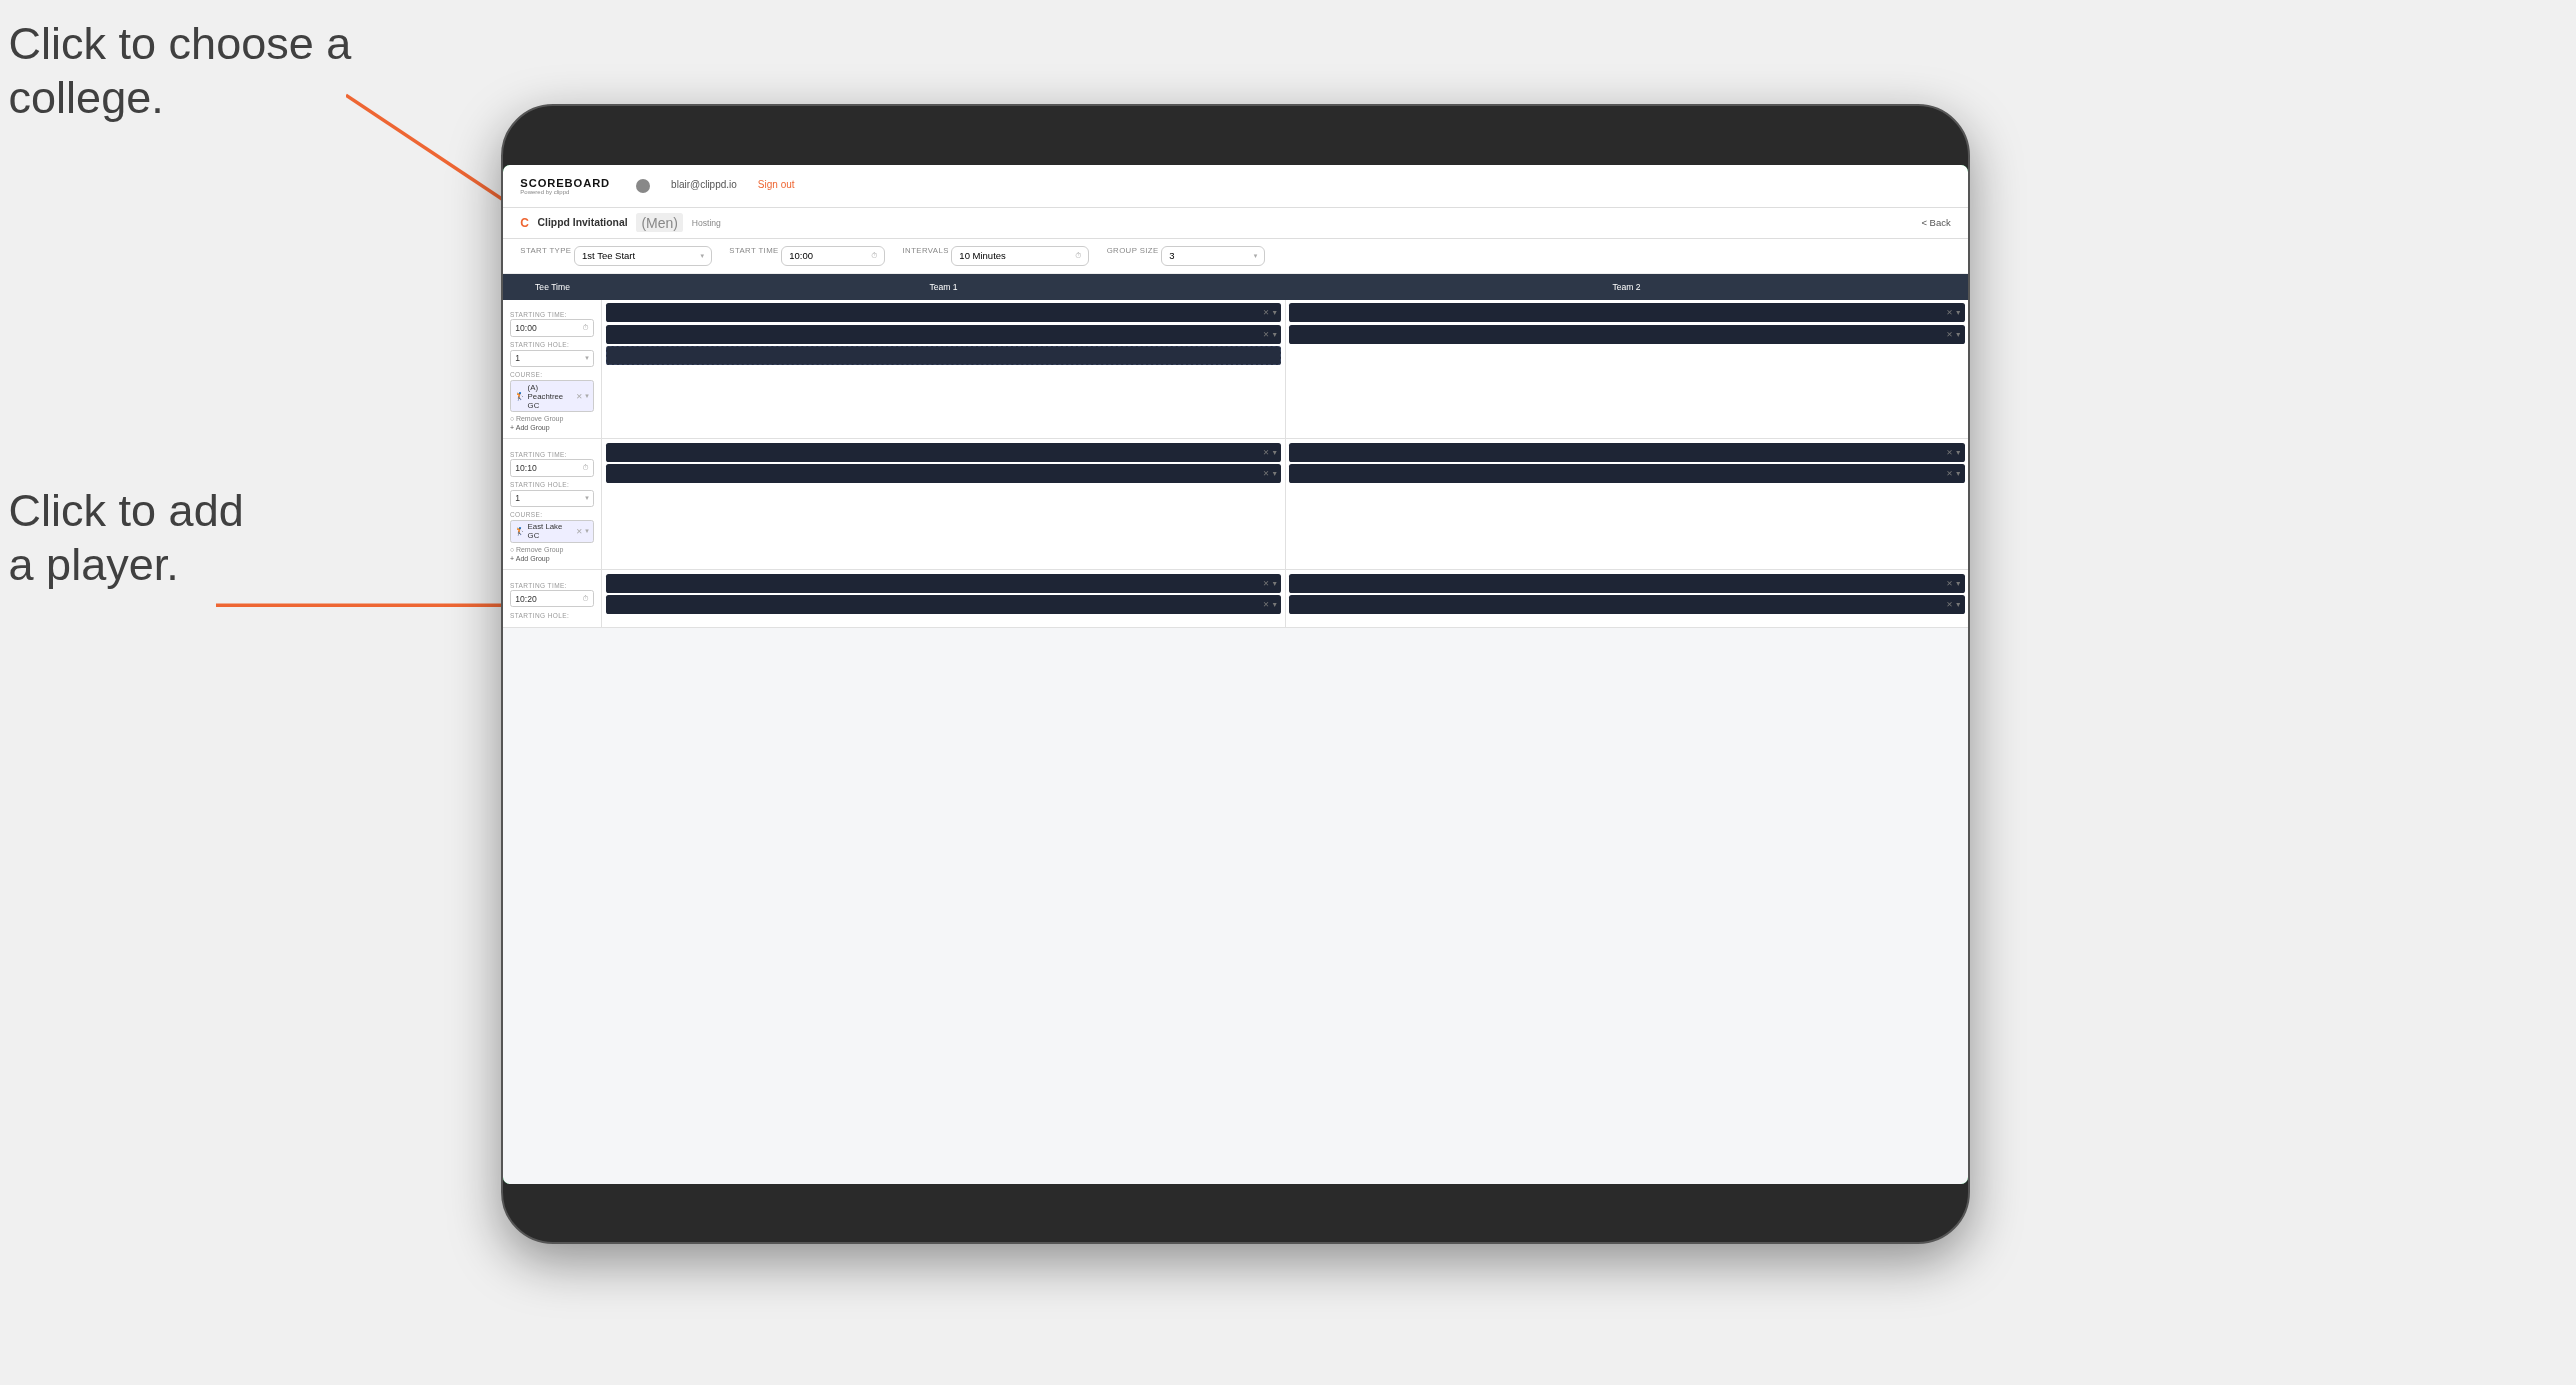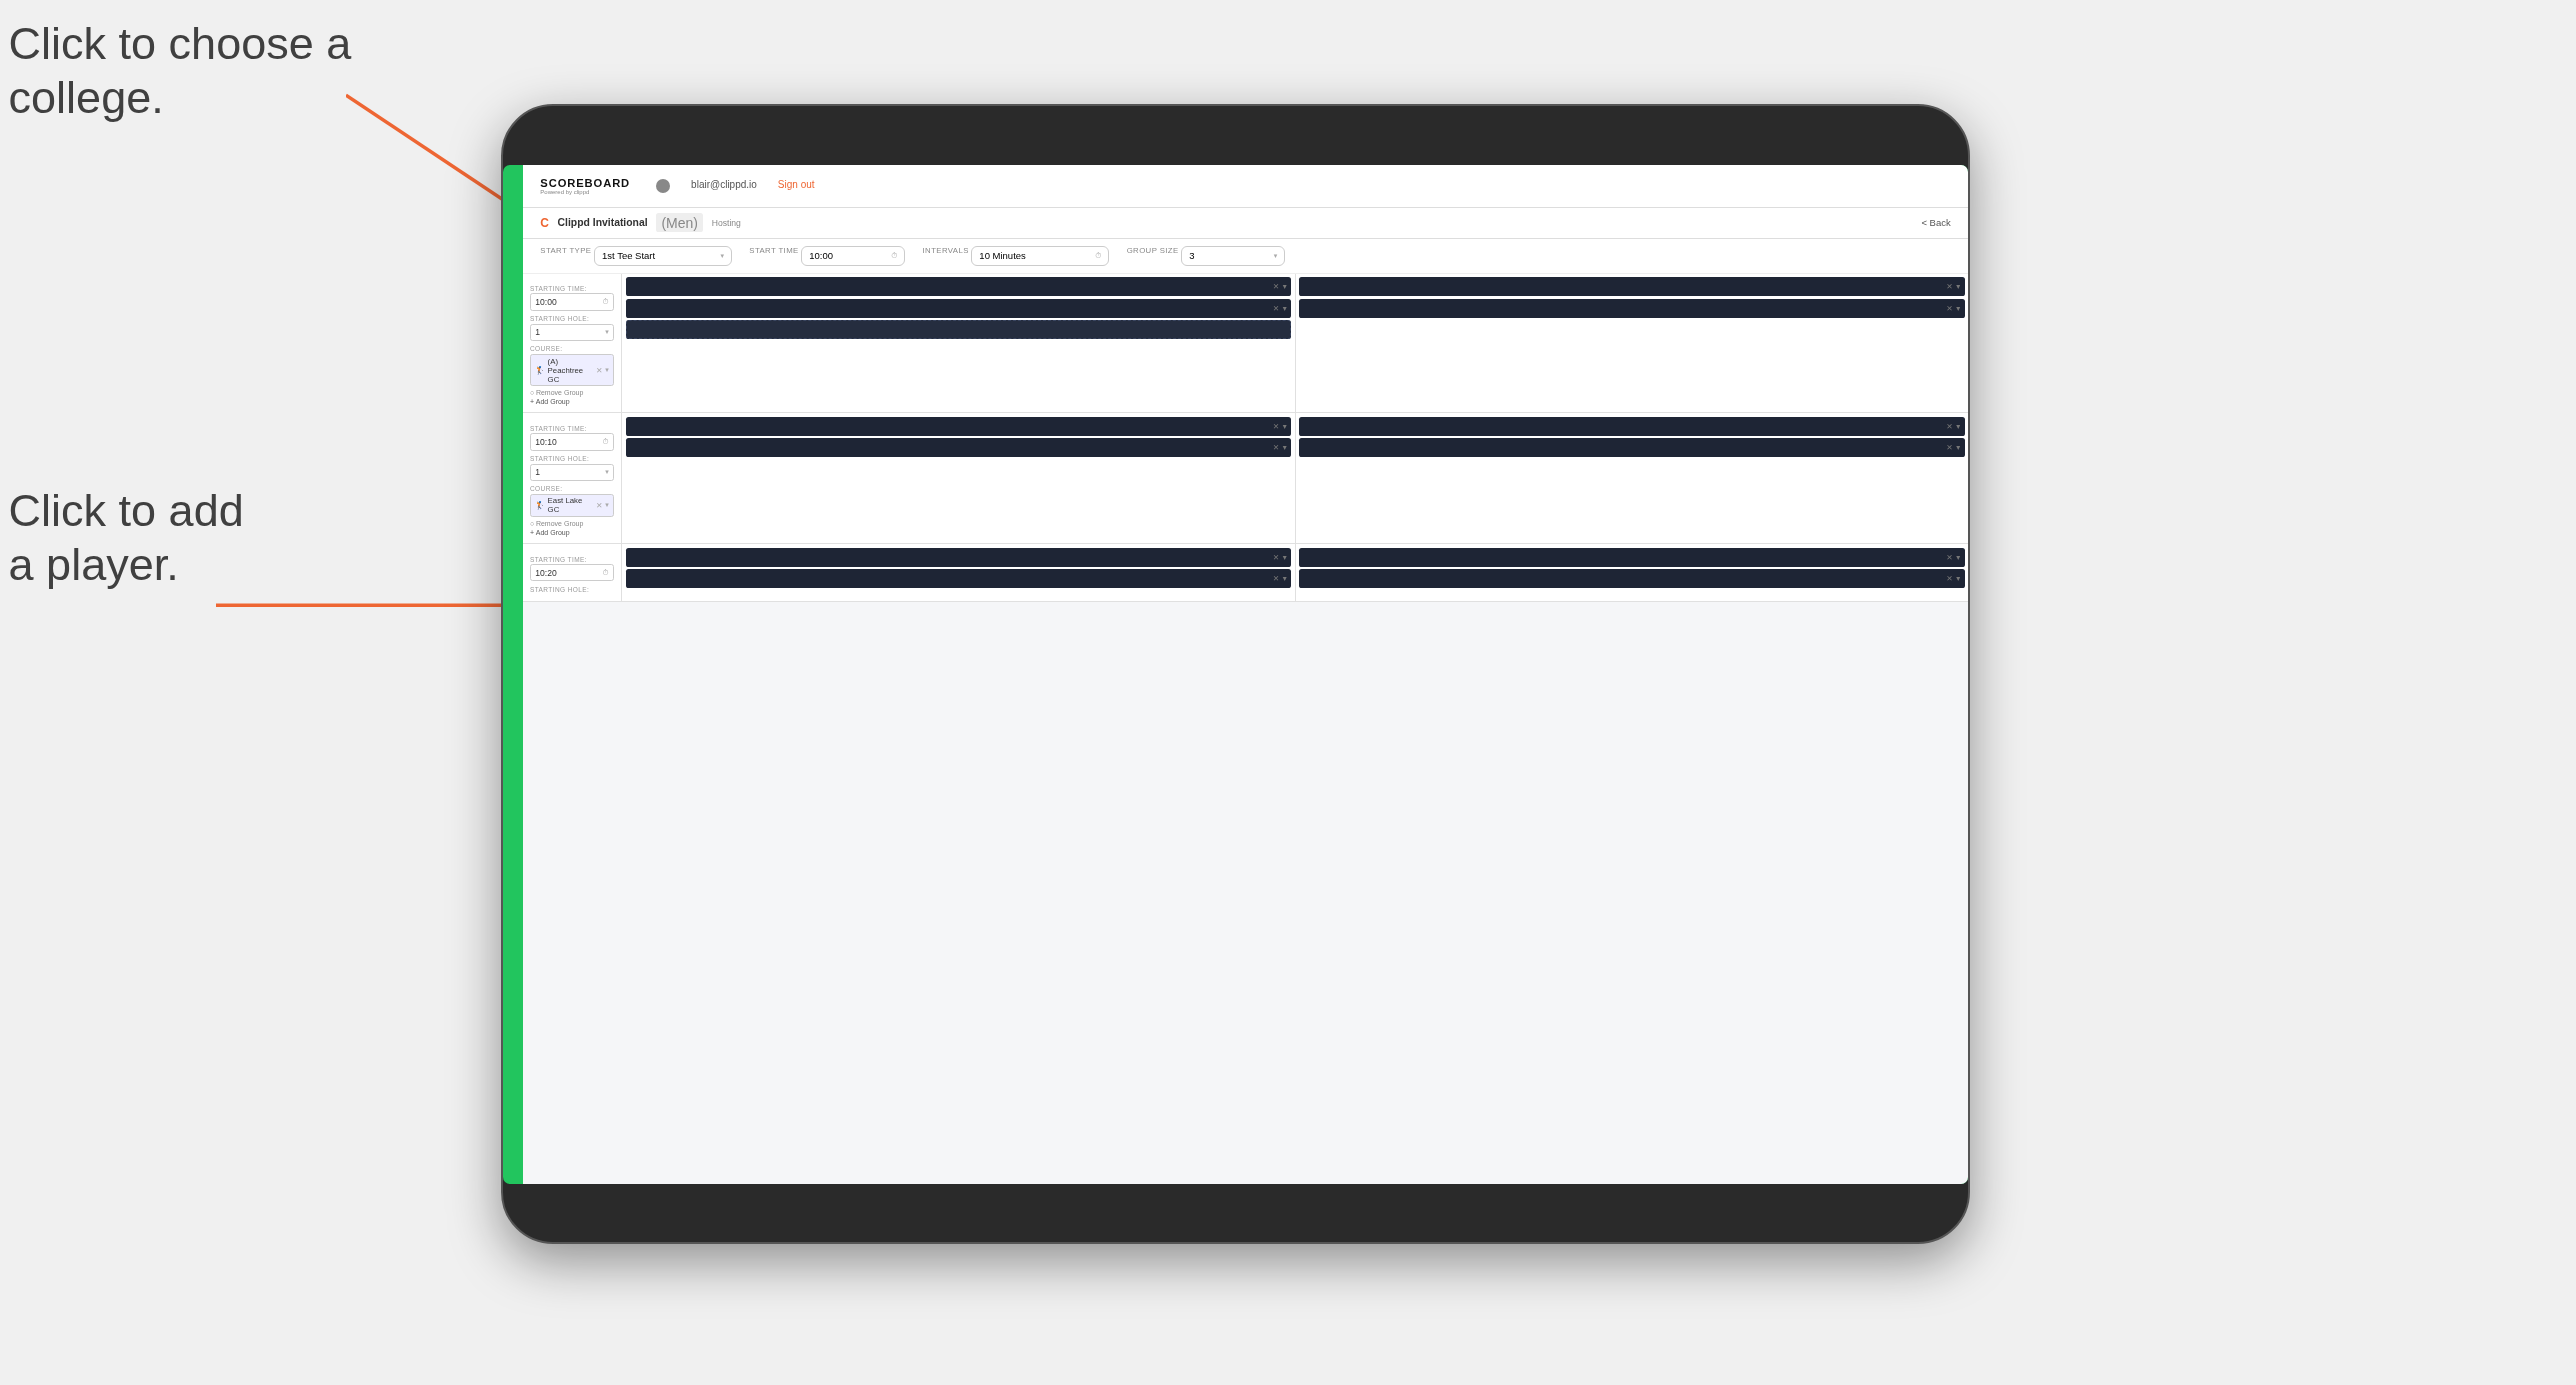--- a/index.html
+++ b/index.html
@@ -46,21 +46,20 @@
     }
 
     .tablet-screen {
       width: 1608px;
       height: 1019px;
       background: #22c55e;
       border-radius: 7px;
       overflow: hidden;
       display: flex;
       flex-direction: column;
-      padding-left: 20px;
     }
 
     
     .nav-bar {
       background: #fff;
       border-bottom: 0.9px solid #ddd;
       padding: 0 17.3px;
       display: flex;
       align-items: center;
       height: 43px;
@@ -421,20 +420,25 @@
       </div>
       <div class="control-group">
         <span class="control-label">Group Size</span>
         <div class="control-select">
           <span>3</span>
           <span class="chevron">▾</span>
         </div>
       </div>
     </div>
 
+    <div class="table-header">
+      <div class="th-tee">Tee Time</div>
+      <div class="th-team">Team 1</div>
+      <div class="th-team">Team 2</div>
+    </div>
 
     <div class="main-content">
 
       <div class="tee-row">
         <div class="left-panel">
           <div class="field-label">STARTING TIME:</div>
           <div class="field-value-box">
             <span>10:00</span>
             <span class="clock-icon">⏱</span>
           </div>

